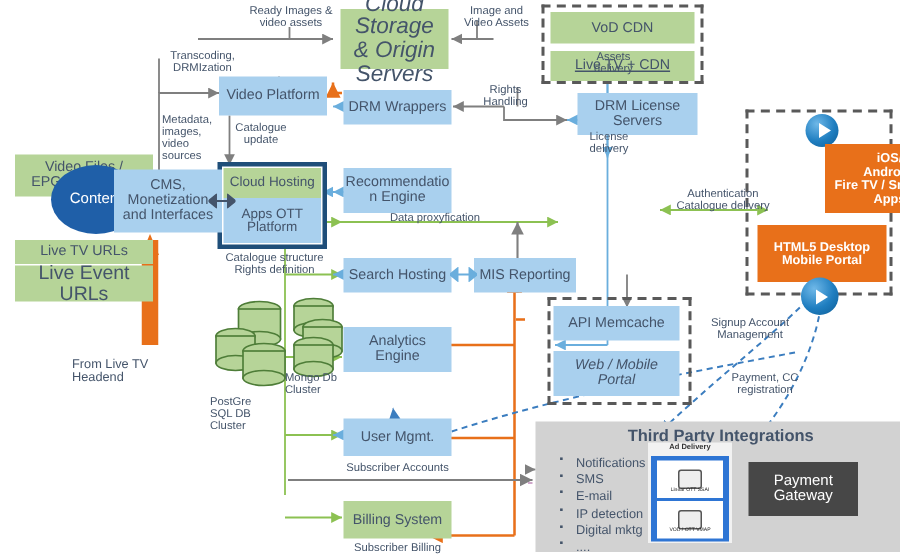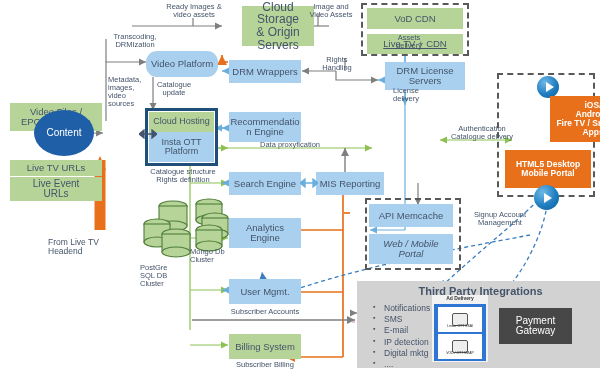--- a/index.html
+++ b/index.html
@@ -186,42 +186,45 @@
   <div class="box dark" style="left:499px;top:308px;width:73px;height:36px;font-size:10px;white-space:pre-line;">Payment
 Gateway</div>
 
   <div class="box green" style="left:10px;top:103px;width:92px;height:28px;font-size:9.5px;white-space:pre-line;">Video Files /
 EPG / Meta data</div>
 
   <div class="box" style="left:34px;top:110px;width:60px;height:46px;border-radius:50%;
               background:#1f5fa8;color:#ffffff;font-size:10px;">Content</div>
 
   <div class="box green" style="left:10px;top:160px;width:92px;height:16px;font-size:9.5px;">Live TV URLs</div>
-  <div class="box green" style="left:10px;top:177px;width:92px;height:24px;font-size:10px;white-space:pre-line;">Live Event
+  <div class="box green" style="left:10px;top:177px;width:92px;height:24px;font-size:13px;white-space:pre-line;">Live Event
 URLs</div>
 
   <div class="lbl" style="left:48px;top:238px;width:105px;font-size:8.5px;white-space:pre-line;text-align:left;">From Live TV
 Headend</div>
 
+  <div class="box blue" style="left:76px;top:113px;width:72px;height:42px;font-size:9.5px;white-space:pre-line;">CMS,
+Monetization
+and Interfaces</div>
 
   <div class="lbl left" style="left:108px;top:76px;width:40px;font-size:7.5px;white-space:pre-line;">Metadata,
 images,
 video
 sources</div>
 
-  <div class="box blue" style="left:146px;top:51px;width:72px;height:26px;font-size:9.5px;border-radius:11px;">Video Platform</div>
+  <div class="box blue" style="left:146px;top:51px;width:72px;height:26px;font-size:9.5px;">Video Platform</div>
 
   <div class="lbl" style="left:105px;top:33px;width:60px;font-size:7.5px;white-space:pre-line;">Transcoding,
 DRMIzation</div>
 
   <div class="lbl" style="left:147px;top:81px;width:54px;font-size:7.5px;white-space:pre-line;">Catalogue
 update</div>
 
   <div class="box green" style="left:149px;top:112px;width:65px;height:20px;font-size:9px;">Cloud Hosting</div>
-  <div class="box blue" style="left:149px;top:132px;width:65px;height:30px;font-size:9px;white-space:pre-line;">Insta OTT
+  <div class="box blue" style="left:149px;top:132px;width:65px;height:30px;font-size:9px;white-space:pre-line;">Apps OTT
 Platform</div>
 
   <div class="lbl" style="left:138px;top:168px;width:90px;font-size:7.5px;white-space:pre-line;">Catalogue  structure
 Rights definition</div>
 
   <svg class="cyl" style="left:143px;top:196px;" width="92" height="66">
     <g fill="#b6d498" stroke="#4e7d38" stroke-width="1.1">
       <g>
           <ellipse cx="30" cy="10" rx="14" ry="5"></ellipse>
           <rect x="16" y="10" width="28" height="20"></rect>
@@ -253,38 +256,38 @@
           <ellipse cx="66" cy="50" rx="13" ry="5"></ellipse>
         </g>
     </g>
   </svg>
   <div class="lbl left" style="left:190px;top:248px;width:50px;font-size:7.5px;white-space:pre-line;">Mongo Db
 Cluster</div>
   <div class="lbl left" style="left:140px;top:264px;width:50px;font-size:7.5px;white-space:pre-line;">PostGre
 SQL DB
 Cluster</div>
 
-  <div class="box green" style="left:242px;top:6px;width:72px;height:40px;font-size:12px;white-space:pre-line;">Cloud Storage
+  <div class="box green" style="left:227px;top:6px;width:72px;height:40px;font-size:15px;white-space:pre-line;font-style:italic;">Cloud Storage
 &amp; Origin
 Servers</div>
   <div class="lbl" style="left:156px;top:3px;width:76px;font-size:7.5px;white-space:pre-line;">Ready Images &amp;
 video assets</div>
   <div class="lbl" style="left:301px;top:3px;width:60px;font-size:7.5px;white-space:pre-line;">Image and
 Video Assets</div>
 
   <div class="box blue" style="left:229px;top:60px;width:72px;height:23px;font-size:9.5px;">DRM Wrappers</div>
   <div class="lbl" style="left:313px;top:56px;width:48px;font-size:7.5px;white-space:pre-line;">Rights
 Handling</div>
 
   <div class="box blue" style="left:229px;top:112px;width:72px;height:30px;font-size:9.5px;white-space:pre-line;">Recommendatio
 n Engine</div>
 
   <div class="lbl" style="left:247px;top:141px;width:86px;font-size:7.5px;">Data proxyfication</div>
 
-  <div class="box blue" style="left:229px;top:172px;width:72px;height:23px;font-size:9.5px;">Search Engine</div>
+  <div class="box blue" style="left:229px;top:172px;width:72px;height:23px;font-size:9.5px;">Search Hosting</div>
   <div class="box blue" style="left:316px;top:172px;width:68px;height:23px;font-size:9.5px;">MIS Reporting</div>
   <svg style="position:absolute;left:300px;top:178px;" width="18" height="10">
     <path d="M0,5 L5,1 L5,9 z M18,5 L13,1 L13,9 z M4,5 L14,5" fill="#6aaedd" stroke="#6aaedd" stroke-width="1.3"></path>
   </svg>
   <svg style="position:absolute;left:139px;top:129px;" width="18" height="10">
     <path d="M0,5 L5,1 L5,9 z M18,5 L13,1 L13,9 z M4,5 L14,5" fill="#44546a" stroke="#44546a" stroke-width="1.3"></path>
   </svg>
 
   <div class="box blue" style="left:229px;top:218px;width:72px;height:30px;font-size:9.5px;white-space:pre-line;">Analytics
 Engine</div>
@@ -308,20 +311,22 @@
 
   <div class="lbl" style="left:438px;top:125px;width:88px;font-size:7.5px;white-space:pre-line;">Authentication
 Catalogue delivery</div>
 
   <div class="box blue" style="left:369px;top:204px;width:84px;height:23px;font-size:9.5px;">API Memcache</div>
   <div class="box blue" style="left:369px;top:234px;width:84px;height:30px;font-size:9.5px;white-space:pre-line;font-style:italic;">Web / Mobile
 Portal</div>
 
   <div class="lbl" style="left:455px;top:211px;width:90px;font-size:7.5px;white-space:pre-line;">Signup  Account
 Management</div>
+  <div class="lbl" style="left:472px;top:248px;width:76px;font-size:7.5px;white-space:pre-line;">Payment, CC
+registration</div>
 
   <div class="playbtn" style="left:537px;top:76px;width:22px;height:22px;"></div>
   <div class="box orange" style="left:505px;top:96px;width:86px;height:46px;font-size:8.5px;white-space:pre-line;margin-left:45px;">iOS/
 Android/
 Fire TV / Smart TV
 Apps</div>
   <div class="box orange" style="left:505px;top:150px;width:86px;height:38px;font-size:8.5px;white-space:pre-line;text-align:center;">HTML5 Desktop
 Mobile Portal</div>
   <div class="playbtn" style="left:534px;top:185px;width:25px;height:25px;"></div>
 

